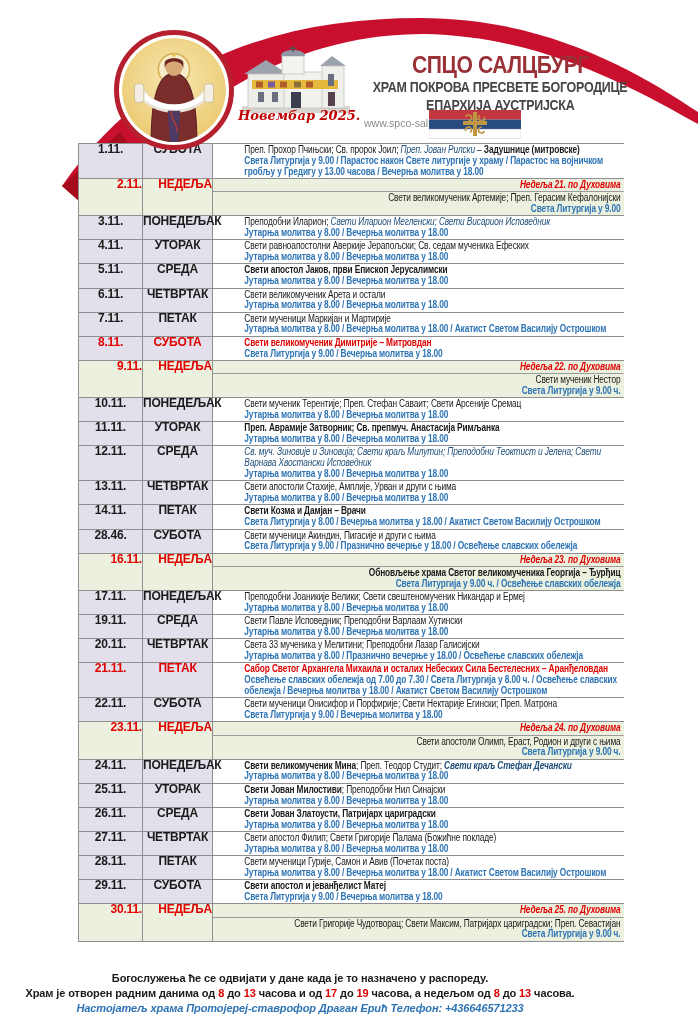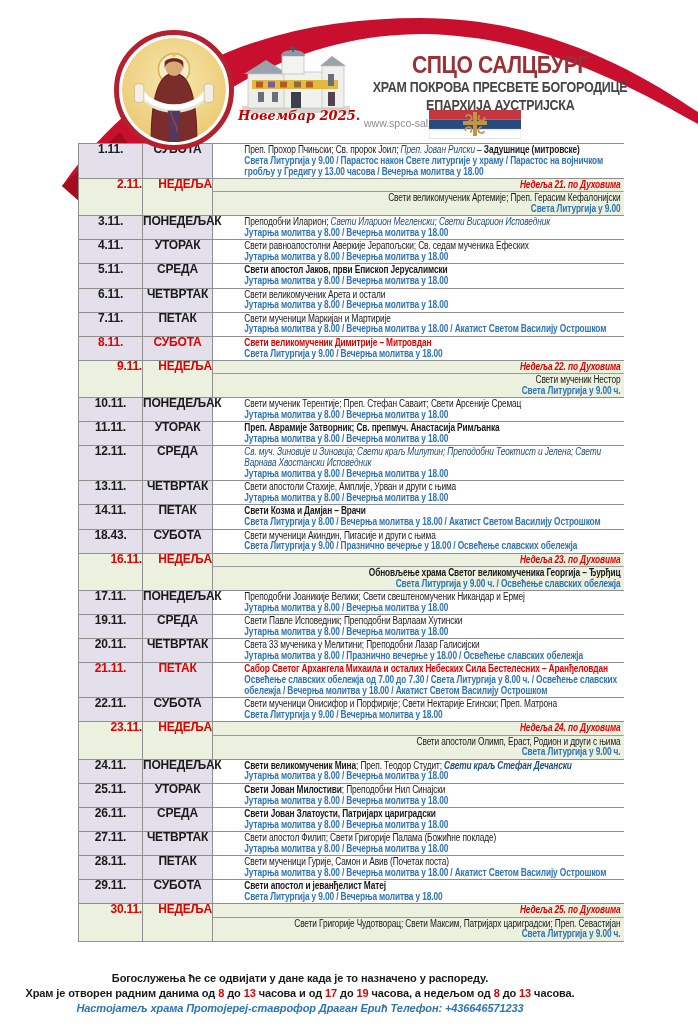--- a/index.html
+++ b/index.html
@@ -330,21 +330,21 @@
           <td class="desc">
             <div class="wrap">
               <div class="block">
                 <div class="line saints"><span class="seg-b">Свети Козма и Дамјан – Врачи</span></div>
                 <div class="line service"><span>Света Литургија у 8.00 / Вечерња молитва у 18.00 / Акатист Светом Василију Острошком</span></div>
               </div>
             </div>
           </td>
         </tr>
         <tr class="weekday">
-          <td class="date">18.43.</td>
+          <td class="date">28.46.</td>
           <td class="day">СУБОТА</td>
           <td class="desc">
             <div class="wrap">
               <div class="block">
                 <div class="line saints"><span>Свети мученици Акиндин, Пигасије и други с њима</span></div>
                 <div class="line service"><span>Света Литургија у 9.00 / Празнично вечерње у 18.00 / Освећење славских обележја</span></div>
               </div>
             </div>
           </td>
         </tr>

